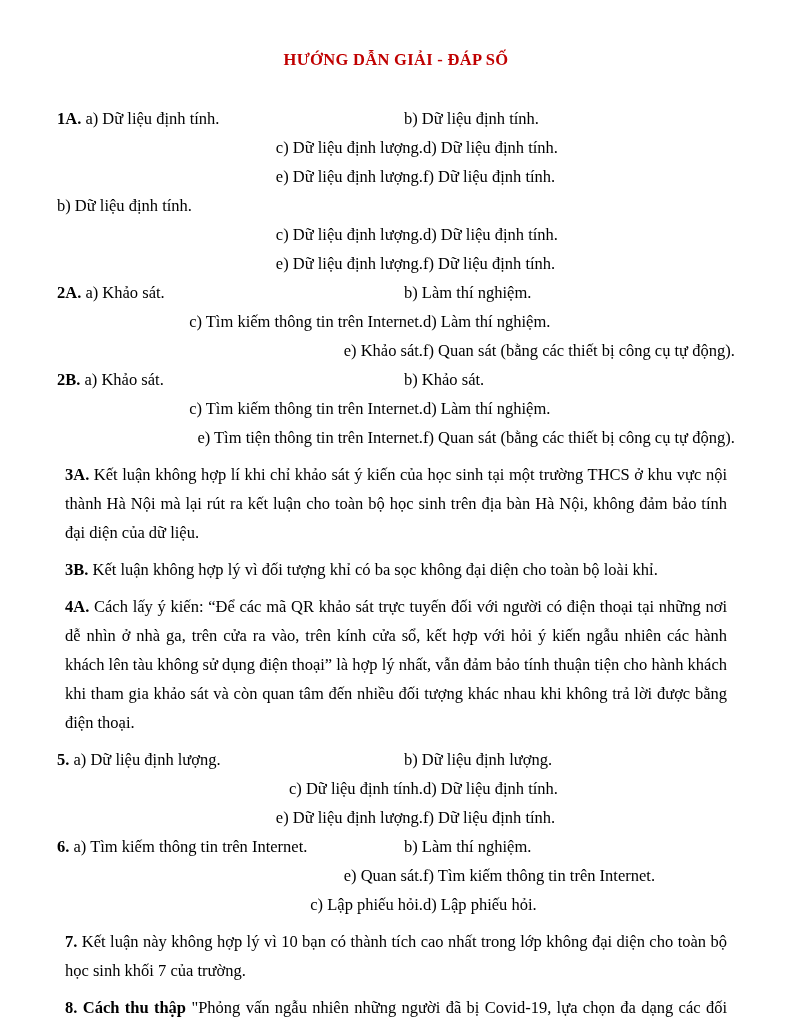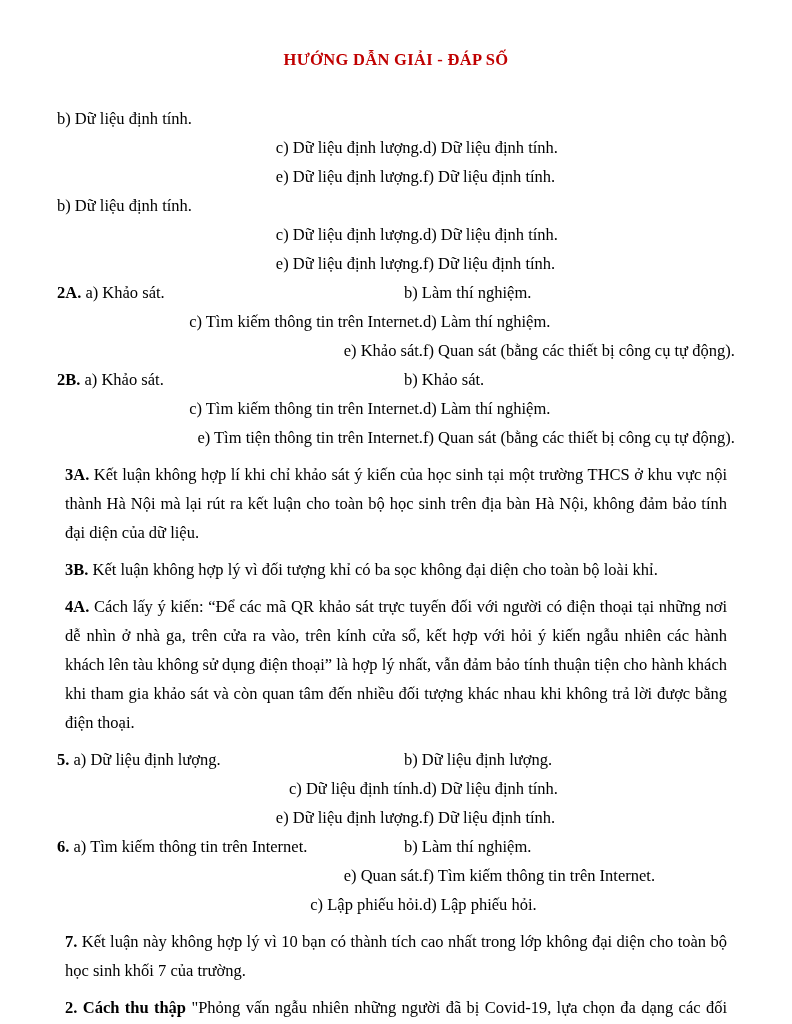--- a/index.html
+++ b/index.html
@@ -39,20 +39,21 @@
 </style>
 </head>
 <body>
 
 <div class="page">
 
   <h1 class="title" style="color: rgb(192, 0, 0);">HƯỚNG DẪN GIẢI - ĐÁP SỐ</h1>
 
   <div>
     <div class="row">
+      <div class="col-left"><b class="lab">1A.</b> <span>a) Dữ liệu định tính.</span></div>
       <div class="col-right">b) Dữ liệu định tính.</div>
     </div>
     <div class="row">
       <div class="col-left indent">c) Dữ liệu định lượng.</div>
       <div class="col-right">d) Dữ liệu định tính.</div>
     </div>
     <div class="row">
       <div class="col-left indent">e) Dữ liệu định lượng.</div>
       <div class="col-right">f) Dữ liệu định tính.</div>
     </div>
@@ -133,15 +134,15 @@
       <div class="col-right">f) Tìm kiếm thông tin trên Internet.</div>
     </div>
     <div class="row">
       <div class="col-left indent">c) Lập phiếu hỏi.</div>
       <div class="col-right">d) Lập phiếu hỏi.</div>
     </div>
   </div>
 
   <p class="para"><b class="lab">7.</b> <span>Kết luận này không hợp lý vì 10 bạn có thành tích cao nhất trong lớp không đại diện cho toàn bộ học sinh khối 7 của trường.</span></p>
 
-  <p class="para cut"><b class="lab">2. Cách thu thập</b> <span>"Phỏng vấn ngẫu nhiên những người đã bị Covid-19, lựa chọn đa dạng các đối</span></p>
+  <p class="para cut"><b class="lab">8. Cách thu thập</b> <span>"Phỏng vấn ngẫu nhiên những người đã bị Covid-19, lựa chọn đa dạng các đối</span></p>
 
 </div>
 
 </body></html>

